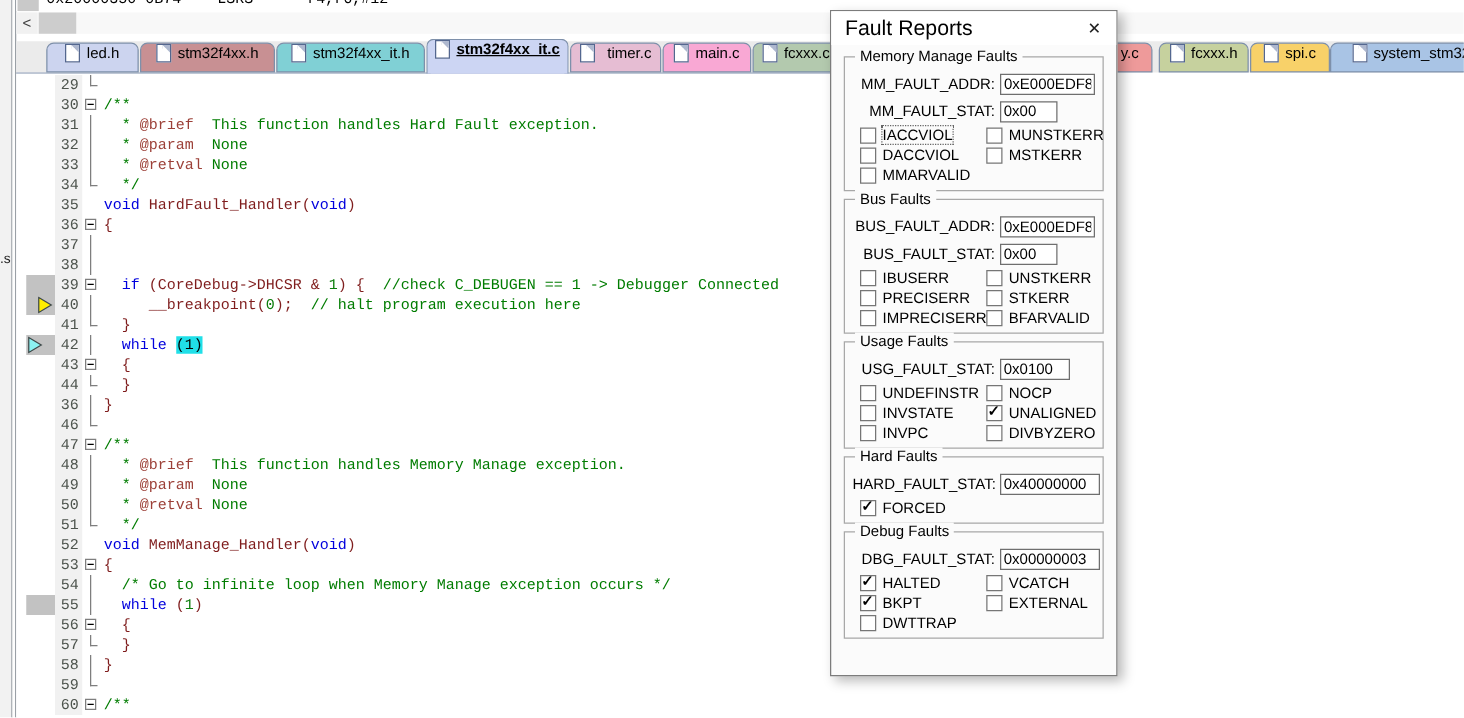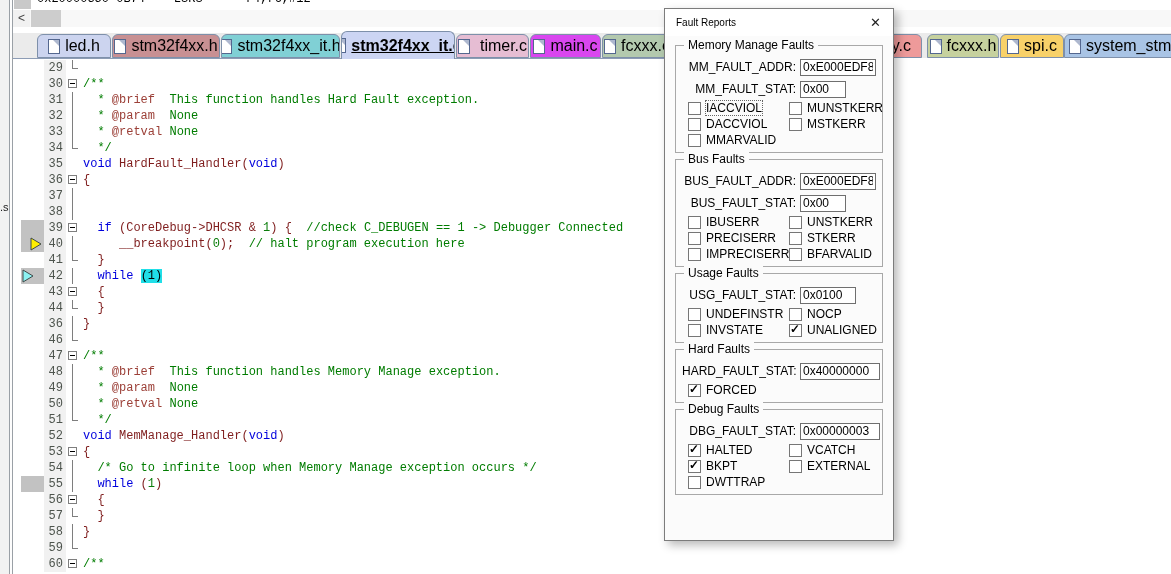--- a/index.html
+++ b/index.html
@@ -19,22 +19,22 @@
 
   
   .hscroll{position:absolute;left:13px;top:10px;height:17px;right:0;background:#f8f8f8;}
   .hs-btn{position:absolute;left:0;top:0;width:17px;height:17px;background:#f1f1f1;color:#404040;
           font-size:12px;line-height:16px;text-align:center;cursor:default;}
   .hs-thumb{position:absolute;left:18px;top:0;width:30px;height:17px;background:#cdcdcd;}
 
   
   .tabbar{position:absolute;left:13px;top:33px;right:0;height:25px;background:#ebebeb;}
   .tab{position:absolute;top:34px;height:24px;box-sizing:border-box;border:1px solid #7e90aa;
-       border-radius:6px 6px 0 0;display:flex;align-items:center;justify-content:center;gap:5px;
-       padding:0 6px;white-space:nowrap;overflow:hidden;z-index:1;font-size:16px;}
+       border-radius:6px 6px 0 0;display:flex;align-items:flex-start;justify-content:center;gap:5px;
+       padding:0 6px;white-space:nowrap;overflow:hidden;z-index:1;font-size:12px;}
   .tab.active{top:31px;height:28px;border-bottom:none;font-weight:bold;z-index:2;}
   .tab.active .tab-label{text-decoration:underline;}
   .tab.lr{justify-content:flex-end;padding-right:10px;}
   .doc{width:10px;height:13px;background:#fff;border:1px solid #54678f;position:relative;flex:none;}
   .doc::after{content:"";position:absolute;top:0;right:0;border:3px solid;border-color:#aeb8cf #aeb8cf #fff #fff;}
   .editor-border{position:absolute;left:13px;top:58px;width:655px;height:1px;background:#8d9cb5;}
 
   
   .editor{position:absolute;left:13px;top:59px;right:0;bottom:0;background:#fff;}
   .row{position:absolute;left:0;height:16px;width:1158px;}
@@ -55,21 +55,21 @@
   .c-p{color:#7f1d1d;}
   .c-k{color:#0000dd;}
   .c-c{color:#007c00;}
   .c-d{color:#9c4038;}
   .c-n{color:#0b7d0b;}
   .c-h{background:#20dfe8;color:#000;}
 
   
   .dialog{position:absolute;left:664px;top:8px;width:230px;height:533px;background:#fbfbfb;
           border:1px solid #7c7c7c;box-shadow:4px 4px 9px rgba(0,0,0,.28);z-index:10;box-sizing:border-box;}
-  .dtitle{height:27px;display:flex;align-items:center;padding-left:11px;font-size:10px;background:#fff;}
+  .dtitle{height:27px;display:flex;align-items:center;padding-left:11px;font-size:17px;background:#fff;}
   .dclose{position:absolute;right:8px;top:4px;width:19px;height:19px;text-align:center;
           font-size:13px;line-height:19px;color:#222;cursor:default;}
   .dbody{position:absolute;left:0;top:27px;right:0;bottom:0;padding:9px 10px 0 10px;box-sizing:border-box;}
   .group{position:relative;border:1px solid #a8a8a8;margin-bottom:6px;padding:10px 6px 4px 6px;background:#fbfbfb;}
   .legend{position:absolute;top:-8px;left:8px;background:#fbfbfb;padding:0 4px;font-size:12px;line-height:14px;}
   .frow{display:flex;align-items:center;height:22px;}
   .flabel{width:114px;text-align:right;padding-right:4px;font-size:12px;white-space:nowrap;flex:none;}
   .finput{height:17px;border:1px solid #6f6f6f;background:#fff;font-size:12px;
           font-family:"Liberation Sans",sans-serif;padding:0 2px;box-sizing:border-box;color:#000;}
   .crow{display:flex;height:16px;align-items:center;padding-left:6px;}
@@ -114,21 +114,21 @@
         <span class="tab-label">stm32f4xx_it.h</span>
       </div>
       <div class="tab active" style="left: 341px; width: 114px; background: rgb(204, 213, 243);">
         <span class="doc"></span>
         <span class="tab-label">stm32f4xx_it.c</span>
       </div>
       <div class="tab" style="left: 456px; width: 73px; background: rgb(230, 189, 211); gap: 10px;">
         <span class="doc"></span>
         <span class="tab-label">timer.c</span>
       </div>
-      <div class="tab" style="left: 530px; width: 71px; background: #d946ef;">
+      <div class="tab" style="left: 530px; width: 71px; background: #f9a8d4;">
         <span class="doc"></span>
         <span class="tab-label">main.c</span>
       </div>
       <div class="tab" style="left: 602px; width: 70px; background: rgb(179, 201, 174);">
         <span class="doc"></span>
         <span class="tab-label">fcxxx.c</span>
       </div>
       <div class="tab lr" style="left: 856px; width: 66px; background: rgb(238, 154, 154);">
         <span class="doc"></span>
         <span class="tab-label">y.c</span>
@@ -528,20 +528,30 @@
           <div class="crow">
             <span class="citem c0">
               <span class="cb"></span>
               <span class="clabel">INVSTATE</span>
             </span>
             <span class="citem">
               <span class="cb on"></span>
               <span class="clabel">UNALIGNED</span>
             </span>
           </div>
+          <div class="crow">
+            <span class="citem c0">
+              <span class="cb"></span>
+              <span class="clabel">INVPC</span>
+            </span>
+            <span class="citem">
+              <span class="cb"></span>
+              <span class="clabel">DIVBYZERO</span>
+            </span>
+          </div>
         </div>
         <div class="group">
           <span class="legend">Hard Faults</span>
           <div class="frow">
             <span class="flabel">HARD_FAULT_STAT:</span>
             <input class="finput" type="text" value="0x40000000" style="width: 80px;">
           </div>
           <div class="crow">
             <span class="citem c0">
               <span class="cb on"></span>

